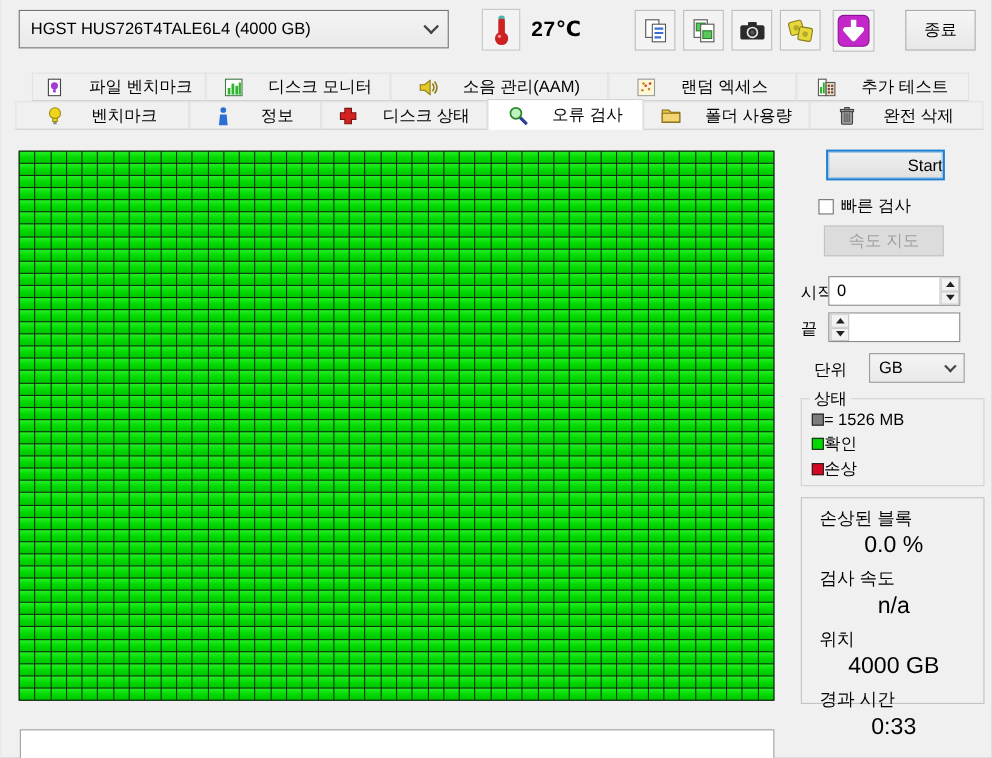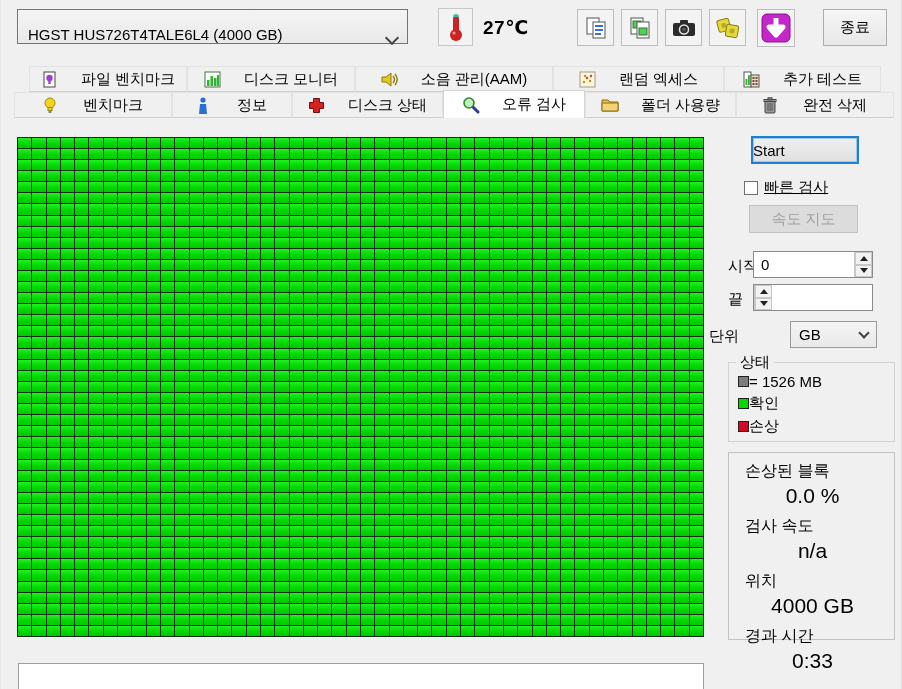--- a/index.html
+++ b/index.html
@@ -9,21 +9,21 @@
     background:#f0f0f0; color:#000; position:relative;
     border-left:1px solid #e8e8e8; border-right:1px solid #dcdcdc;
   }
   .abs { position:absolute; }
 
   
   .drive-select {
     left:16px; top:9px; width:391px; height:35px;
     background:linear-gradient(180deg,#f4f4f4,#e9e9e9);
     border:1px solid #747474;
-    display:flex; align-items:flex-end; padding:0 10px;
+    display:flex; align-items:center; padding:0 10px;
     font-size:15px; cursor:pointer;
   }
   .drive-select .label { flex:1; }
   .chev { width:10px; height:10px; border-right:2px solid #444; border-bottom:2px solid #444; transform:rotate(45deg); margin-top:-5px; }
   .tool-btn {
     top:9px; width:37px; height:37px;
     background:#f3f3f3; border:1px solid #bdbdbd;
     display:flex; align-items:center; justify-content:center; cursor:pointer;
   }
   .therm-box { left:437px; top:8px; width:35px; height:38px; background:#f3f3f3; border:1px solid #c6c6c6; display:flex; align-items:center; justify-content:center; }
@@ -51,23 +51,23 @@
     left:16px; top:137px; width:687px; height:500px;
     display:grid; background:#0b300b; border:1px solid #0b300b; gap:1px; cursor:crosshair;
   }
   .scan-grid .cell { background:linear-gradient(180deg,#25ee25 0%,#00d800 55%,#00c600 100%); }
 
   
   .start-btn {
     left:750px; top:136px; width:108px; height:28px;
     background:linear-gradient(180deg,#f0f0f0,#e0e0e0);
     border:2px solid #1f7fd0; outline:1px solid #9ec7e8; outline-offset:-3px;
-    font-size:15px; display:flex; align-items:center; justify-content:flex-start; cursor:pointer;
+    font-size:15px; display:flex; align-items:center; justify-content:flex-end; cursor:pointer;
   }
-  .quick-row { left:743px; top:178px; display:flex; align-items:center; gap:6px; font-size:15px; cursor:pointer;text-decoration:underline; }
+  .quick-row { left:743px; top:178px; display:flex; align-items:center; gap:6px; font-size:15px; cursor:pointer; }
   .checkbox { width:14px; height:14px; background:#fff; border:1px solid #707070; }
   .speedmap-btn {
     left:748px; top:205px; width:109px; height:28px;
     background:#dcdcdc; border:1px solid #c2c2c2; color:#a0a0a0;
     font-size:15px; display:flex; align-items:center; justify-content:center;
   }
   .field-label { font-size:15px; }
   .spinbox {
     position:absolute; width:120px; height:27px; background:#fff; border:1px solid #8a8a8a;
     display:flex; align-items:stretch;
@@ -2491,21 +2491,21 @@
   <span class="spinner">
     <div>
         <span class="tri-up"></span>
       </div>
     <div>
         <span class="tri-down"></span>
       </div>
   </span>
 </div>
 
-<div class="abs field-label" style="left:708px;top:327px">단위</div>
+<div class="abs field-label" style="left:739px;top:327px">단위</div>
 <div class="abs unit-select">
   <span class="label">GB</span>
   <span class="chev" style="transform:rotate(45deg);margin-top:-4px"></span>
 </div>
 
 <div class="abs group-box">
   <span class="legend-title">상태</span>
   <div class="legend-item" style="margin-top:10px">
     <span class="swatch" style="background:#7d7d7d"></span>
     <span>= 1526 MB</span>

